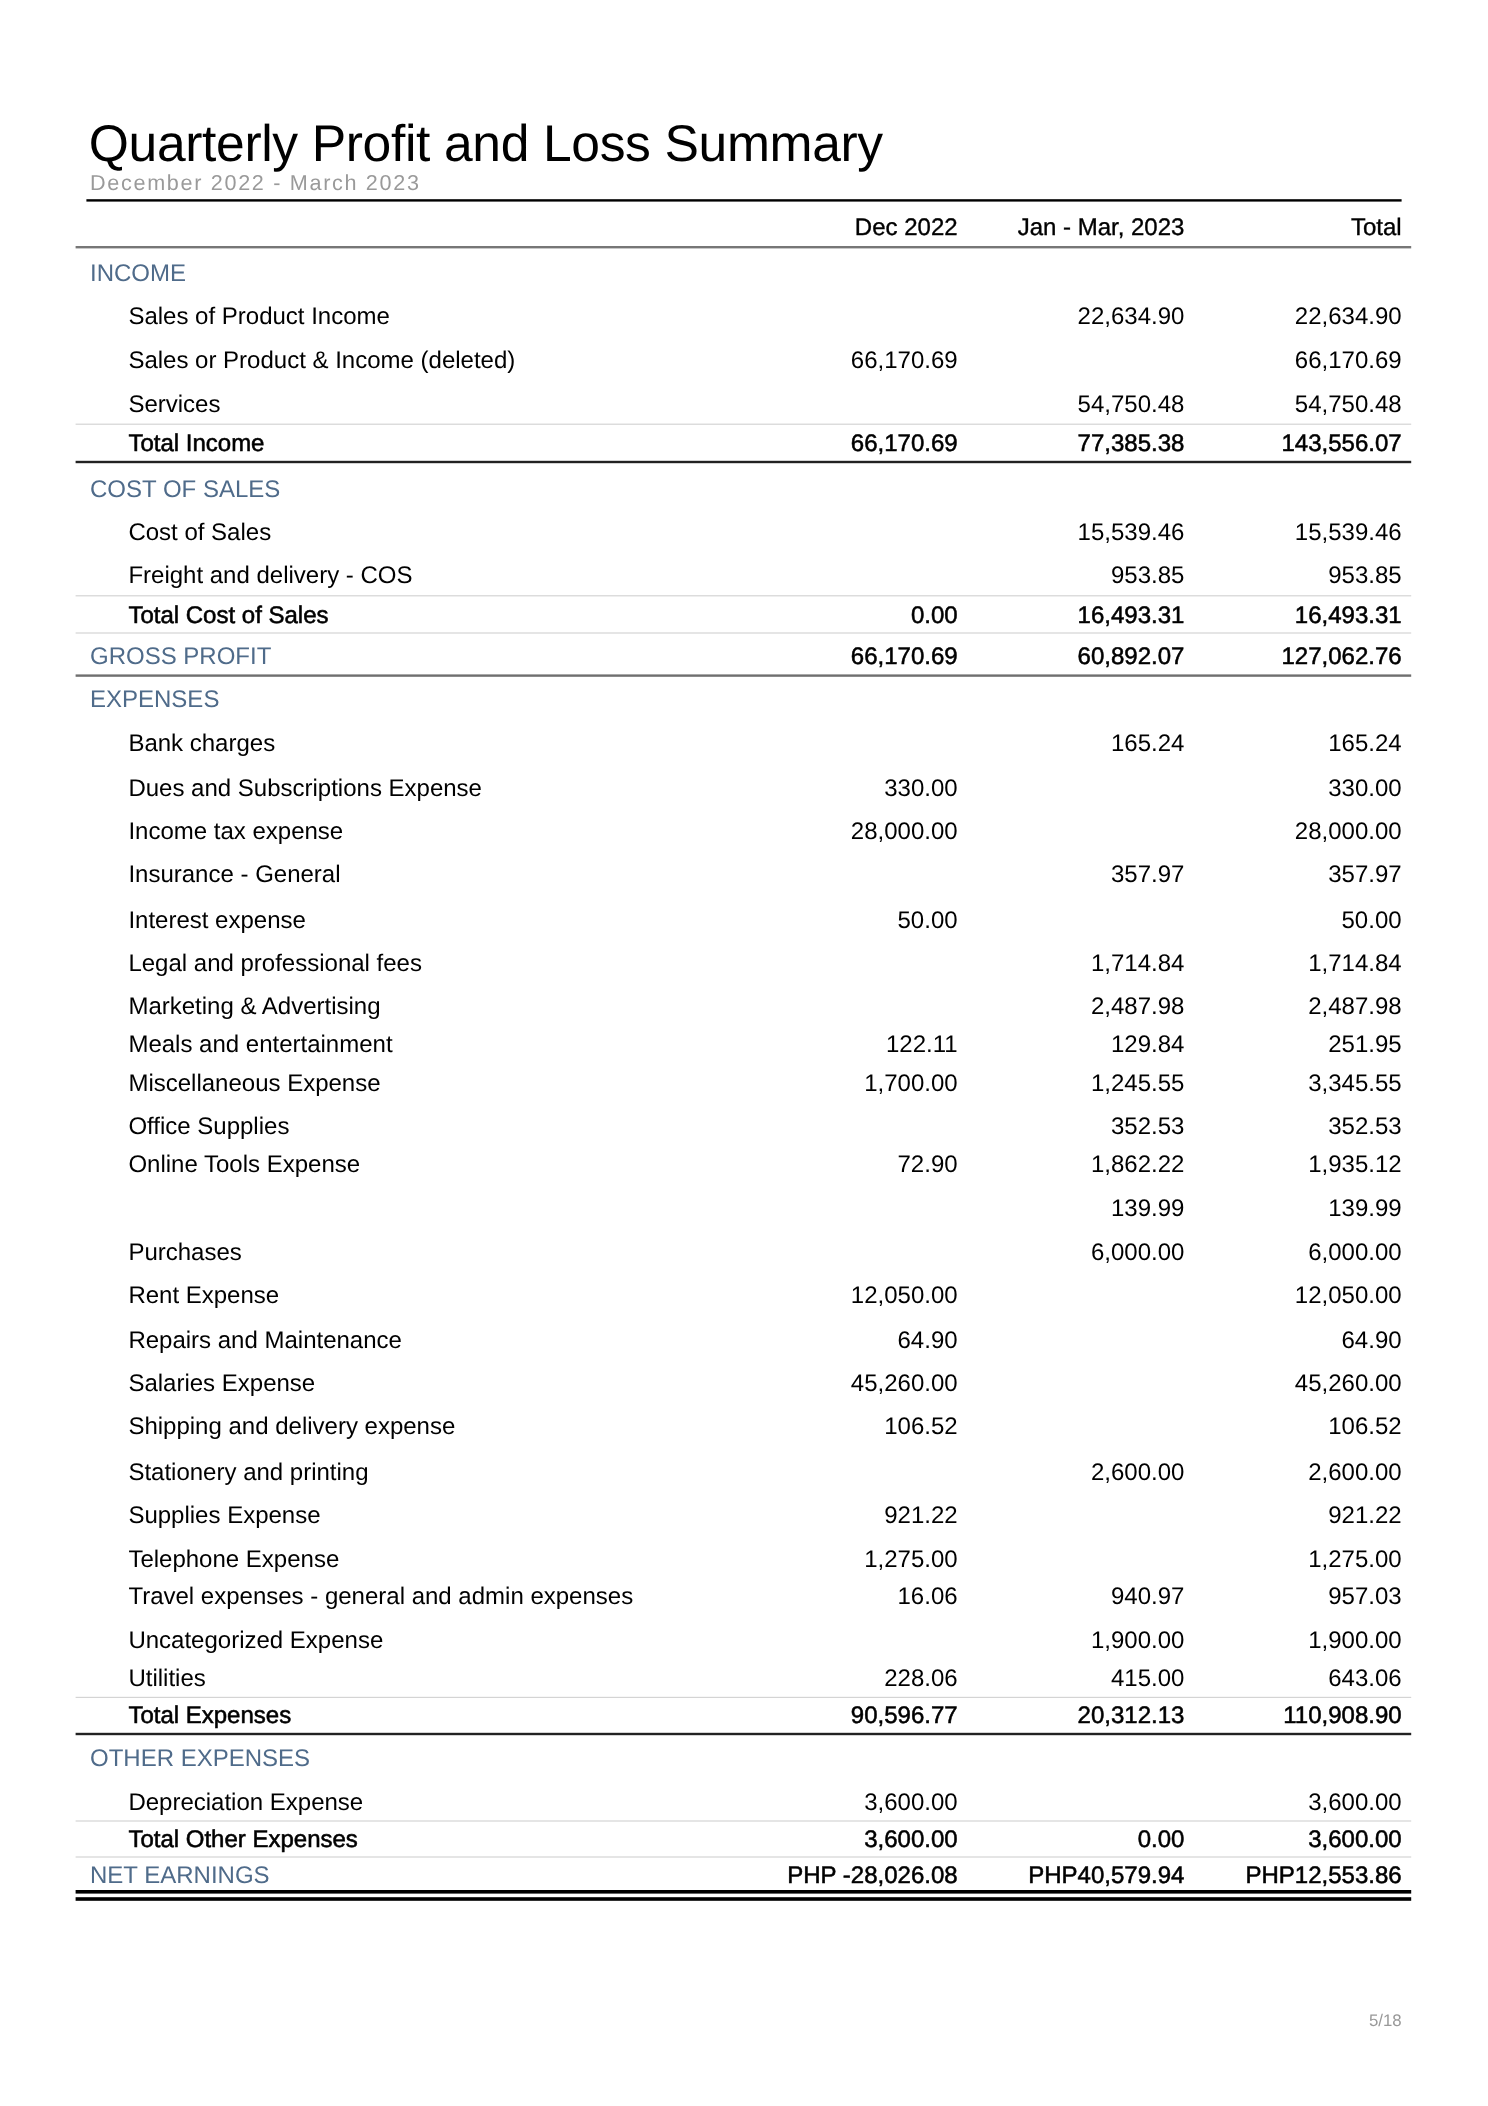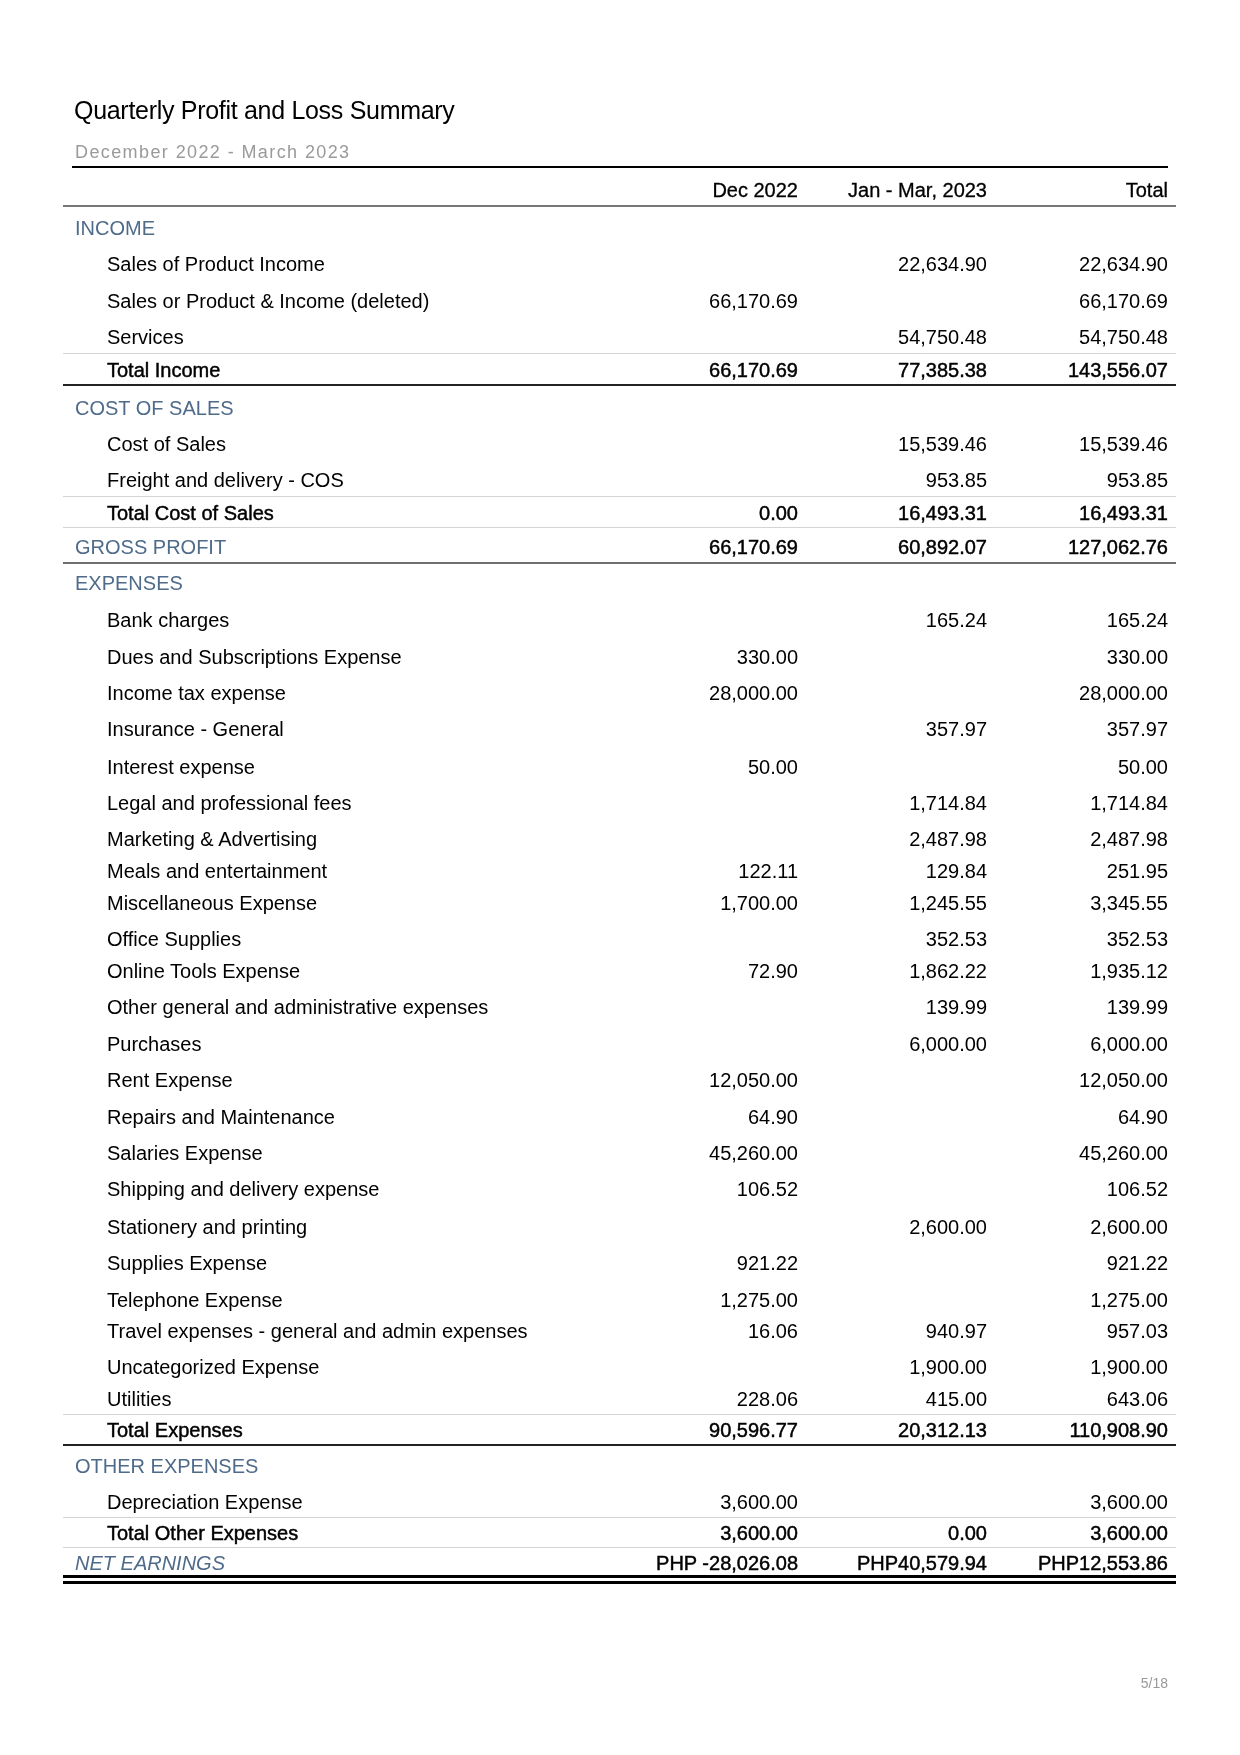--- a/index.html
+++ b/index.html
@@ -1,18 +1,18 @@
 <!DOCTYPE html>
 <html><head>
 <meta charset="utf-8">
 <style>
   html, body { margin:0; padding:0; background:#ffffff; }
   body { width:1240px; height:1755px; position:relative; overflow:hidden;
          font-family:"Liberation Sans", sans-serif; color:#000; }
-  .title { position:absolute; left:74px; top:96px; font-size:25px; letter-spacing:-0.3px; color:#000; white-space:nowrap; }
+  .title { position:absolute; left:74px; top:96px; font-size:43px; letter-spacing:-0.3px; color:#000; white-space:nowrap; }
   .subtitle { position:absolute; left:75px; top:142px; font-size:18px; letter-spacing:1.4px; color:#9a9a9a; white-space:nowrap; }
   .rule-top { position:absolute; left:72px; width:1096px; top:166px; height:2px; background:#000; }
   .rule { position:absolute; left:63px; width:1113px; height:1px; }
   .rule.head { top:205px; background:#777; height:2px; }
   .row { position:absolute; left:63px; width:1113px; height:30px; }
   .row span { position:absolute; top:0; line-height:30px; font-size:20px; white-space:nowrap; }
   .lbl { left:12px; }
   .row.item .lbl, .row.total .lbl { left:44px; }
   .row.section .lbl { color:#4f6b8a; }
   .row.total span, .row.grand span.num { font-weight:normal; -webkit-text-stroke:0.45px #000; }
@@ -172,21 +172,20 @@
       <span class="c2 num">352.53</span>
       <span class="c3 num">352.53</span>
     </div>
     <div class="row item" style="top: 956px;">
       <span class="lbl">Online Tools Expense</span>
       <span class="c1 num">72.90</span>
       <span class="c2 num">1,862.22</span>
       <span class="c3 num">1,935.12</span>
     </div>
     <div class="row item" style="top: 992px;">
-      <span class="lbl">Other general and administrative expenses</span>
       <span class="c1 num"></span>
       <span class="c2 num">139.99</span>
       <span class="c3 num">139.99</span>
     </div>
     <div class="row item" style="top: 1029px;">
       <span class="lbl">Purchases</span>
       <span class="c1 num"></span>
       <span class="c2 num">6,000.00</span>
       <span class="c3 num">6,000.00</span>
     </div>
@@ -272,21 +271,21 @@
     </div>
     <div class="line-light" style="top: 1517px;"></div>
     <div class="row total" style="top: 1518px;">
       <span class="lbl">Total Other Expenses</span>
       <span class="c1 num">3,600.00</span>
       <span class="c2 num">0.00</span>
       <span class="c3 num">3,600.00</span>
     </div>
     <div class="line-light" style="top: 1547px;"></div>
     <div class="row grand" style="top: 1548px;">
-      <span class="lbl" style="color: rgb(79, 107, 138); font-style: italic;">NET EARNINGS</span>
+      <span class="lbl" style="color: rgb(79, 107, 138);">NET EARNINGS</span>
       <span class="c1 num">PHP -28,026.08</span>
       <span class="c2 num">PHP40,579.94</span>
       <span class="c3 num">PHP12,553.86</span>
     </div>
     <div class="dbl" style="top: 1575px;"></div>
     <div class="dbl" style="top: 1581px;"></div>
   </div>
 
 <div class="pagenum">5/18</div>
 

